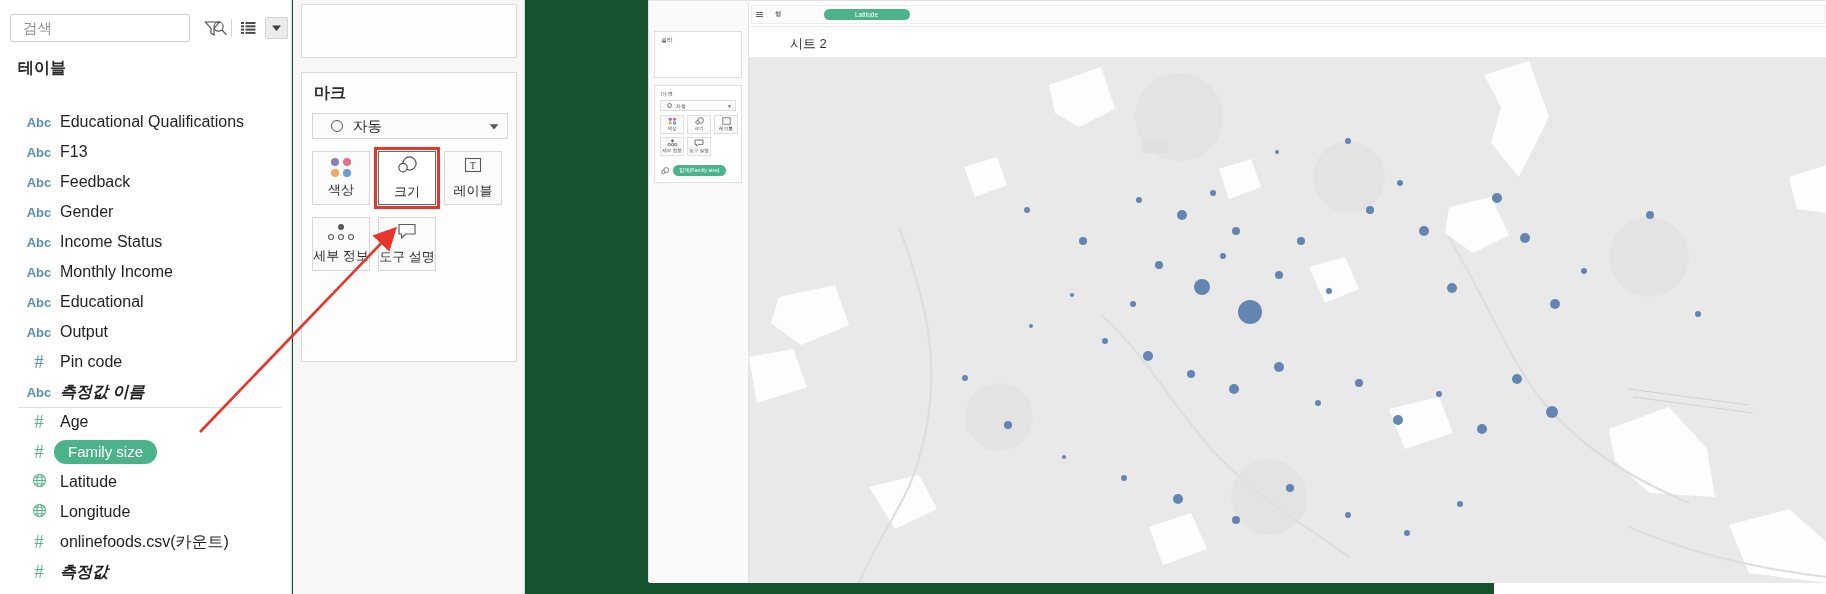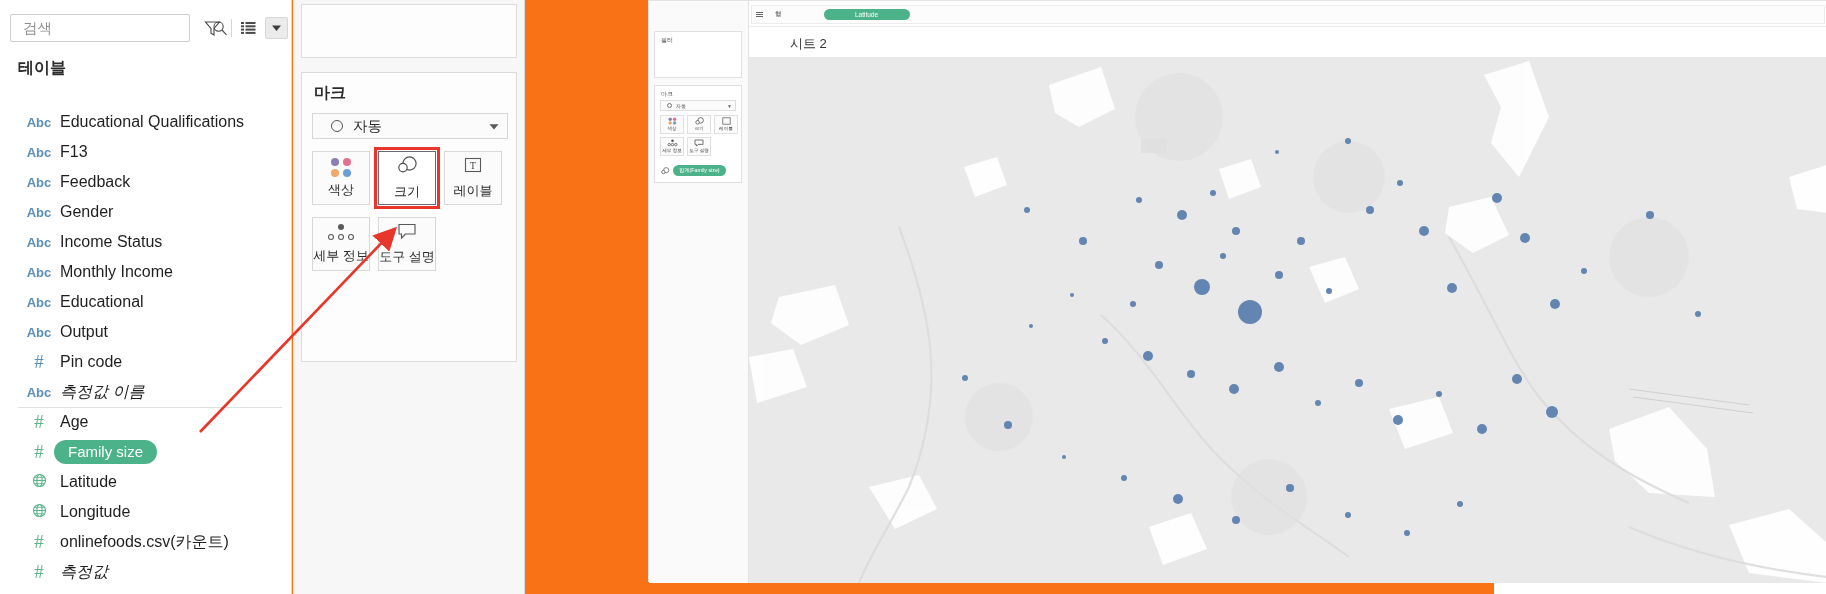--- a/index.html
+++ b/index.html
@@ -6,21 +6,21 @@
   html, body {
     margin: 0; padding: 0;
     width: 1826px; height: 594px;
     background: #ffffff;
     font-family: "Liberation Sans", "DejaVu Sans", sans-serif;
     overflow: hidden;
   }
   #root {
     position: relative;
     width: 1494px; height: 594px;
-    background: #f97316;
+    background: #14532d;
     padding-left: 9px;
   }
 
   
   #data-pane {
     position: absolute; left: 0; top: 0;
     width: 292px; height: 594px;
     background: #ffffff;
     border-right: 1px solid #d8d8d8;
   }
@@ -71,21 +71,21 @@
     font-family: "Liberation Serif", serif;
   }
   .field-icon.abc { font-size:13px; color:#5b8fb9; font-family:"Liberation Sans",sans-serif; }
   .field-icon.hash { font-size:19px; color:#5b8fb9; font-weight:400; }
   .field-icon.green { color: #5fb48b; }
   .field-icon.globe { color:#5fb48b; font-size:16px; }
   .field-label {
     font-size: 16px; color: #1f1f1f; margin-left: 8px;
     font-family: "Liberation Sans", sans-serif;
   }
-  .field-label.italic { font-style: italic; font-weight: normal; }
+  .field-label.italic { font-style: italic; font-weight: bold; }
   .field-label.italic-plain { }
   .field-row.divider-above::before {
     content:""; position:absolute; left:18px; right:10px; top:0;
     height:1px; background:#e0e0e0;
   }
   .field-row.selected .pill {
     background: #4cb28a; color: #ffffff; border-radius: 999px;
     padding: 3px 14px 4px 14px; margin-left: 2px; font-size: 15px;
     display:inline-block;
   }

